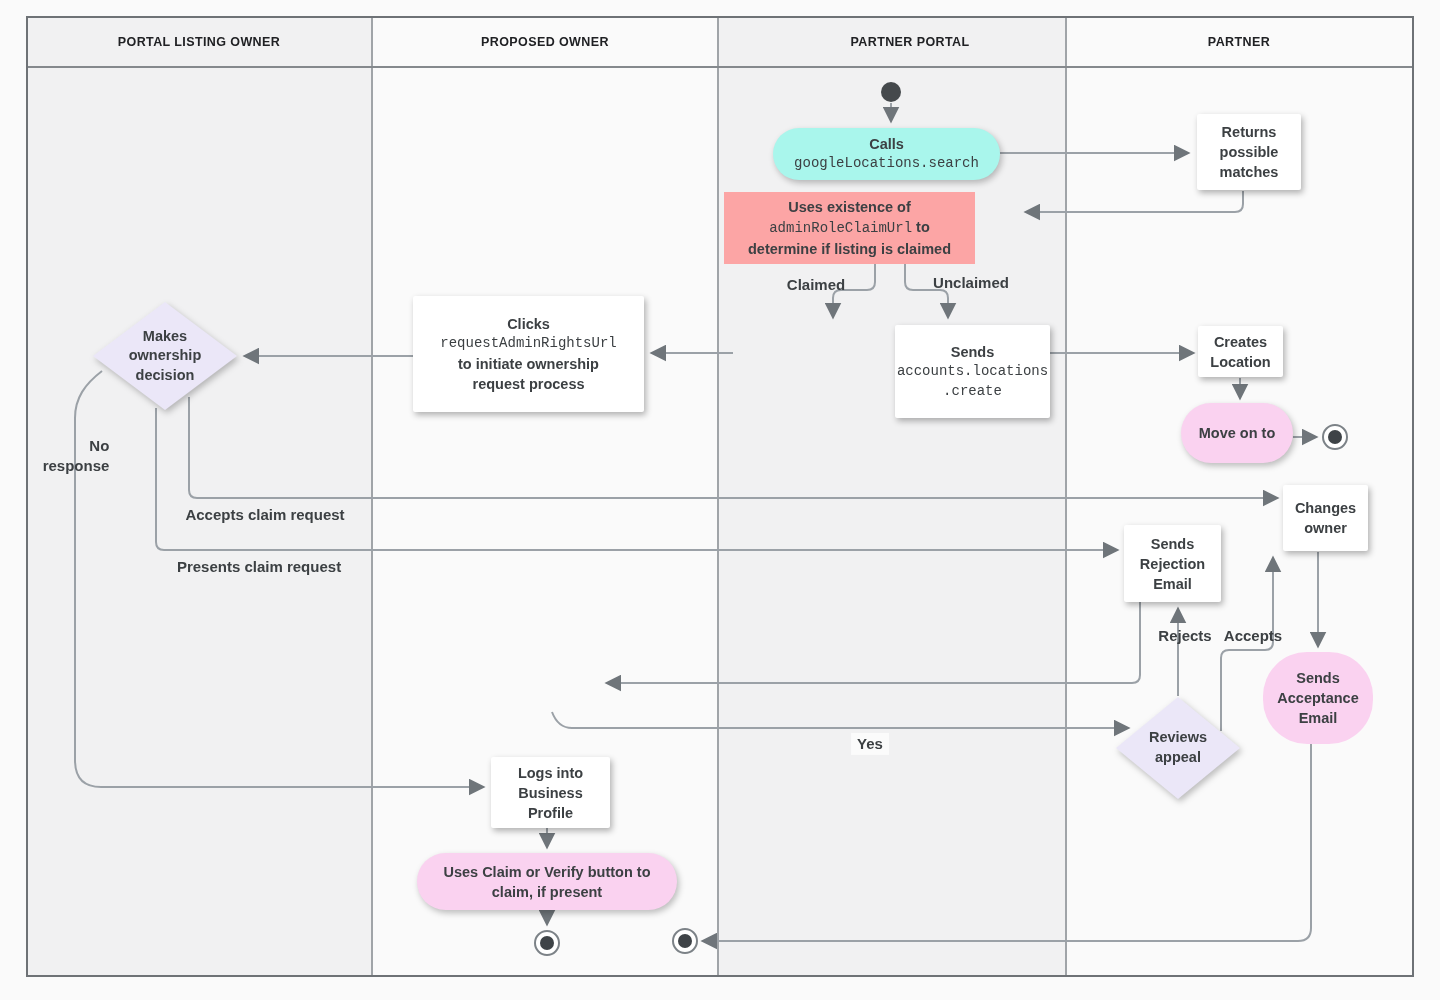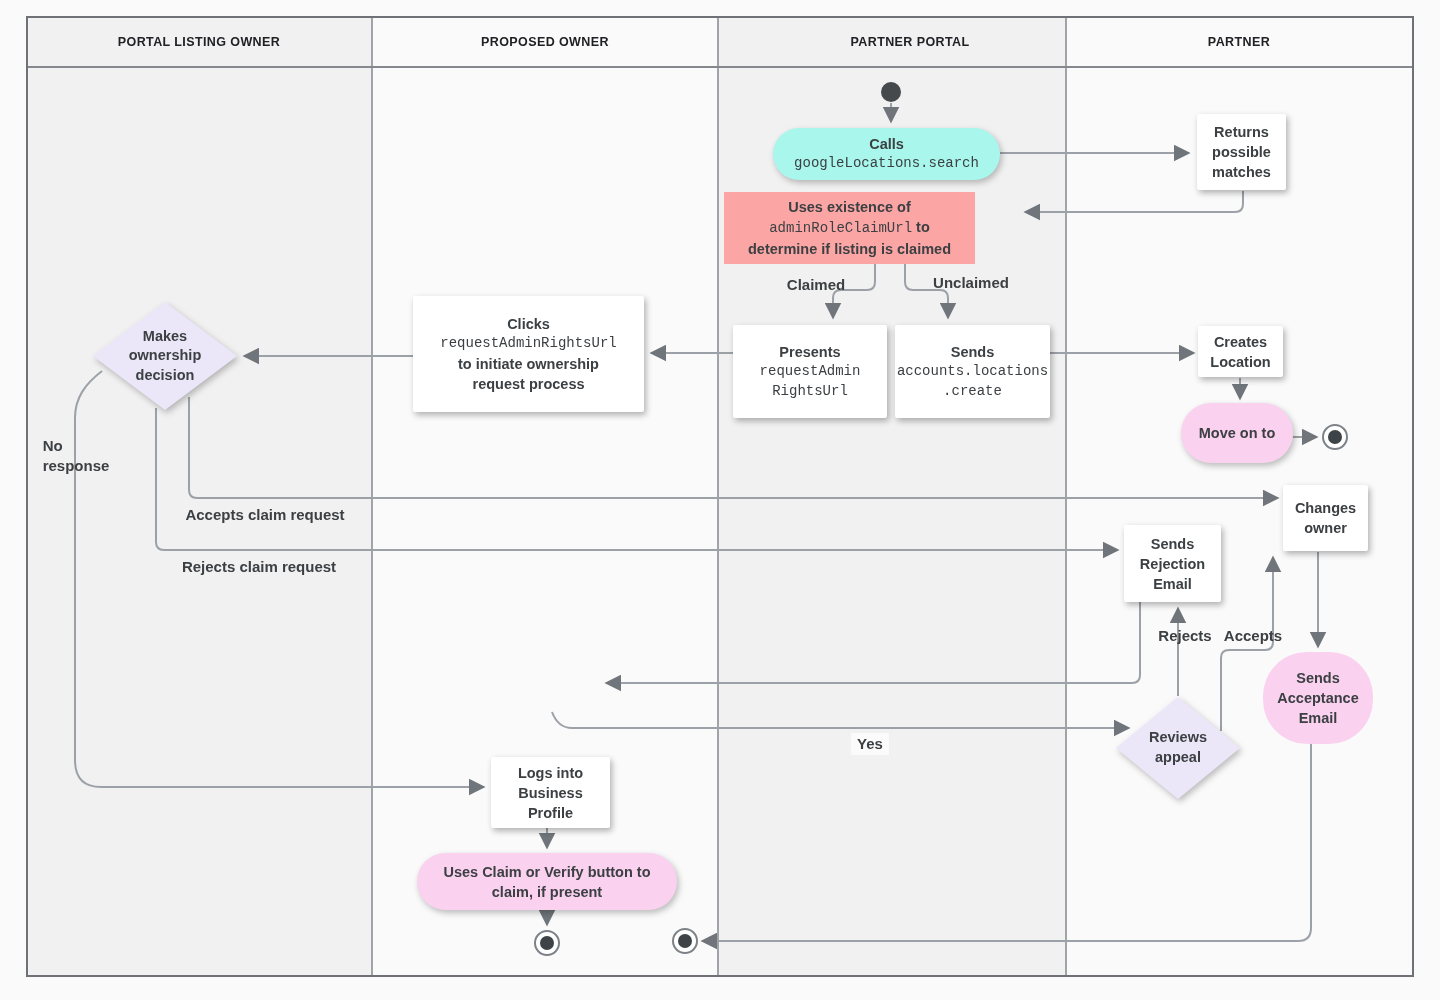--- a/index.html
+++ b/index.html
@@ -37,21 +37,21 @@
   .lav { background:#ebe7f8; }
   .wht { background:#ffffff; }
 
   .startnode { position:absolute; width:20px; height:20px; border-radius:50%; background:#45494c; }
   .endnode { position:absolute; width:26px; height:26px; border-radius:50%; background:#fff;
              border:2px solid #7c8287; box-sizing:border-box; display:flex; align-items:center;
              justify-content:center; }
   .endnode .dot { width:14px; height:14px; border-radius:50%; background:#3e4347; }
 
   .elabel { position:absolute; transform:translate(-50%,-50%); font-weight:bold; font-size:15px;
-            color:#3c4043; white-space:pre-line; text-align:left; line-height:1.35; }
+            color:#3c4043; white-space:pre-line; text-align:right; line-height:1.35; }
   .elabel.bg { background:rgba(252,252,252,.92); padding:1px 6px; }
 </style>
 </head>
 <body>
 
 <div id="canvas">
 
   <div class="lane gray" style="left:26px;  width:346px;"></div>
   <div class="lane white" style="left:372px; width:346px;"></div>
   <div class="lane gray" style="left:718px; width:348px;"></div>
@@ -108,35 +108,30 @@
     </div>
   <div class="endnode" style="left:534px;top:930px;">
       <div class="dot"></div>
     </div>
 
   <div class="node pill teal" style="left:773px;top:128px;width:227px;height:52px;">
     <span class="line">Calls</span>
     <span class="line code">googleLocations.search</span>
   </div>
 
-  <div class="node box" style="left:1197px;top:114px;width:89px;height:76px;text-align:center;">
+  <div class="node box" style="left:1197px;top:114px;width:104px;height:76px;text-align:center;">
     <span>Returns possible matches</span>
   </div>
 
   <div class="node" style="left:724px;top:192px;width:251px;height:72px;background:#fca5a5;">
     <span class="line">Uses existence of</span>
     <span class="line"><span class="code">adminRoleClaimUrl</span><span> to</span></span>
     <span class="line">determine if listing is claimed</span>
   </div>
 
-  <div class="node box" style="left:733px;top:325px;width:154px;height:93px;">
-    <span class="line">Presents</span>
-    <span class="line code">requestAdmin</span>
-    <span class="line code">RightsUrl</span>
-  </div>
 
   <div class="node box" style="left:895px;top:325px;width:155px;height:93px;">
     <span class="line">Sends</span>
     <span class="line code">accounts.locations</span>
     <span class="line code">.create</span>
   </div>
 
   <div class="node box" style="left:413px;top:296px;width:231px;height:116px;">
     <span class="line">Clicks</span>
     <span class="line code">requestAdminRightsUrl</span>
@@ -183,18 +178,18 @@
 
   <div class="node pill pink" style="left:417px;top:853px;width:260px;height:57px;">
     <span style="max-width:230px;">Uses Claim or Verify button to claim, if present</span>
   </div>
 
   <div class="elabel" style="left:816px;top:285px;">Claimed</div>
   <div class="elabel" style="left:971px;top:283px;">Unclaimed</div>
   <div class="elabel" style="left:76px;top:456px;">No
 response</div>
   <div class="elabel" style="left:265px;top:515px;">Accepts claim request</div>
-  <div class="elabel" style="left:259px;top:567px;">Rejects claim request</div>
+  <div class="elabel" style="left:259px;top:567px;">Presents claim request</div>
   <div class="elabel bg" style="left:870px;top:744px;">Yes</div>
   <div class="elabel" style="left:1185px;top:636px;">Rejects</div>
   <div class="elabel" style="left:1253px;top:636px;">Accepts</div>
 
 </div>
 
 </body></html>

